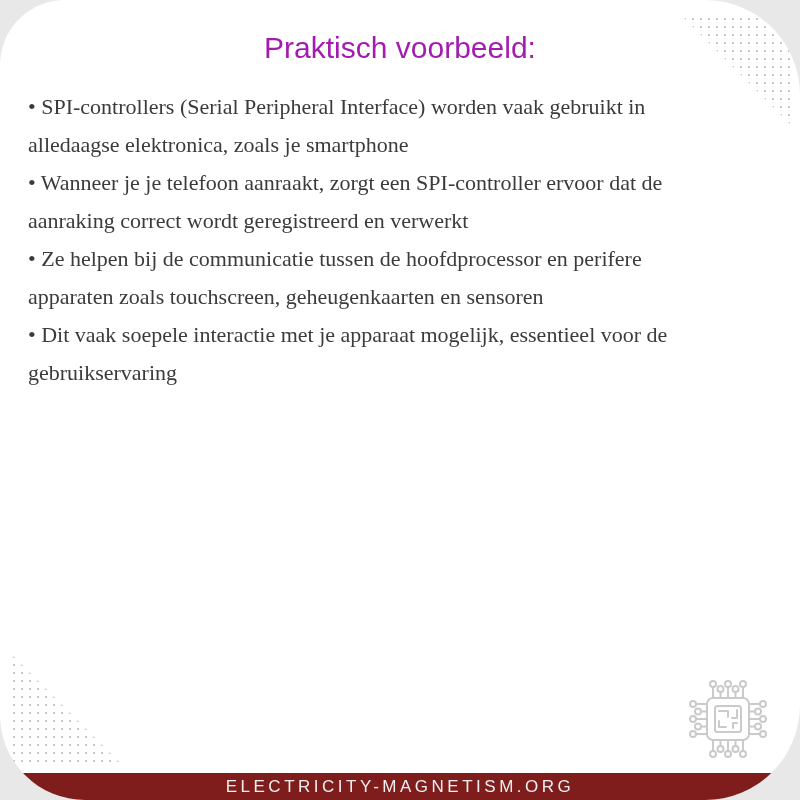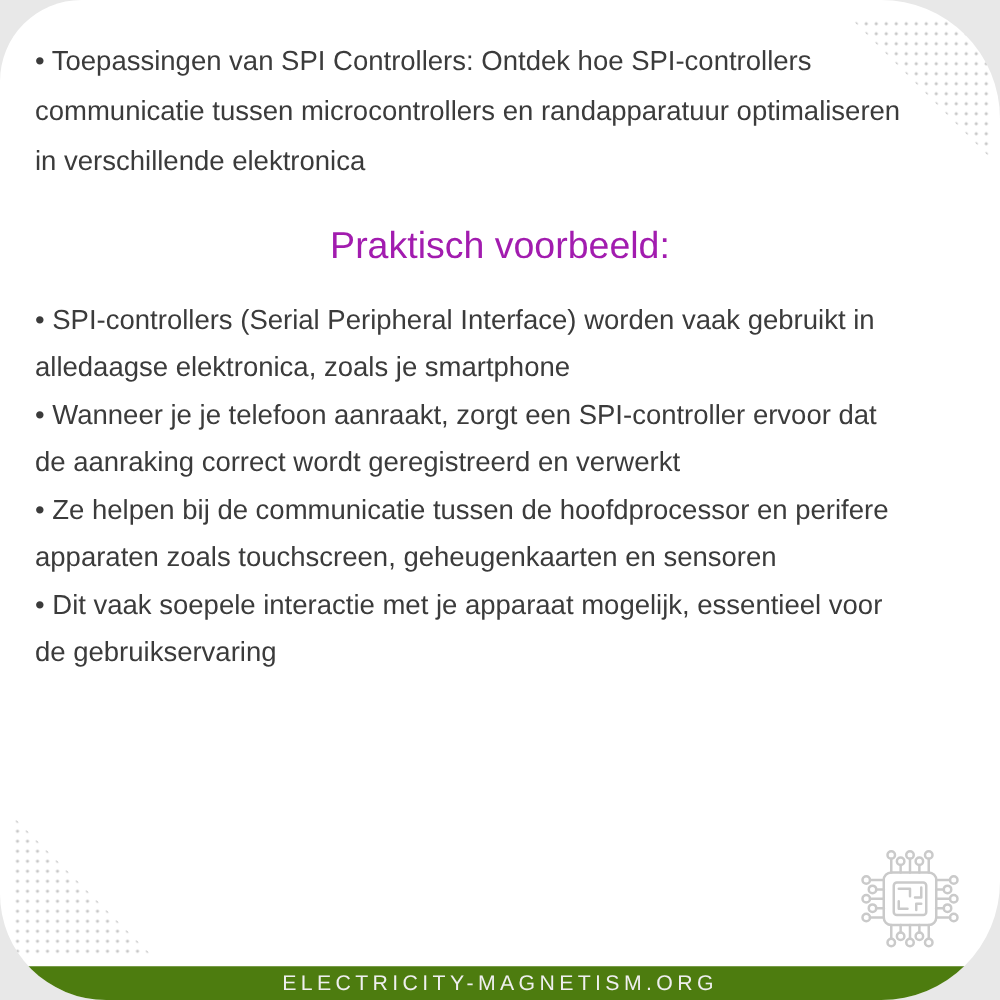--- a/index.html
+++ b/index.html
@@ -45,20 +45,21 @@
     text-align: center;
   }
   .bullets {
     margin: 22px 72px 0 28px;
   }
   .bullets p {
     margin: 0;
     font-size: 22px;
     line-height: 38px;
     color: #3b3b3b;
+    font-family: Liberation Serif, serif;
   }
   .dots {
     position: absolute;
     background-image: radial-gradient(circle, #c7c7c7 1.15px, transparent 1.35px);
     background-size: 8px 8px;
     background-position: 2px 2px;
   }
   .dots-tr {
     top: 13px;
     right: 8px;
@@ -86,41 +87,40 @@
     fill: none;
     stroke-linecap: round;
     stroke-linejoin: round;
   }
   .footer-bar {
     position: absolute;
     left: 0;
     bottom: 0;
     width: 100%;
     height: 27px;
-    background: #4d7c0f;
+    background: #7f1d1d;
     text-align: center;
   }
   .footer-bar span {
     font-size: 17px;
     line-height: 27px;
     letter-spacing: 3.5px;
     color: #efefef;
     font-weight: 400;
   }
 </style>
 </head>
 <body>
 
 <div class="card">
 
   <div class="dots dots-tr"></div>
   <div class="dots dots-bl"></div>
 
 
-  <p class="intro">• Toepassingen van SPI Controllers: Ontdek hoe SPI-controllers communicatie tussen microcontrollers en randapparatuur optimaliseren in verschillende elektronica</p>
 
   <h2 class="section-heading">Praktisch voorbeeld:</h2>
 
   <div class="bullets">
     <p>• SPI-controllers (Serial Peripheral Interface) worden vaak gebruikt in alledaagse elektronica, zoals je smartphone</p>
     <p>• Wanneer je je telefoon aanraakt, zorgt een SPI-controller ervoor dat de aanraking correct wordt geregistreerd en verwerkt</p>
     <p>• Ze helpen bij de communicatie tussen de hoofdprocessor en perifere apparaten zoals touchscreen, geheugenkaarten en sensoren</p>
     <p>• Dit vaak soepele interactie met je apparaat mogelijk, essentieel voor de gebruikservaring</p>
   </div>
 

